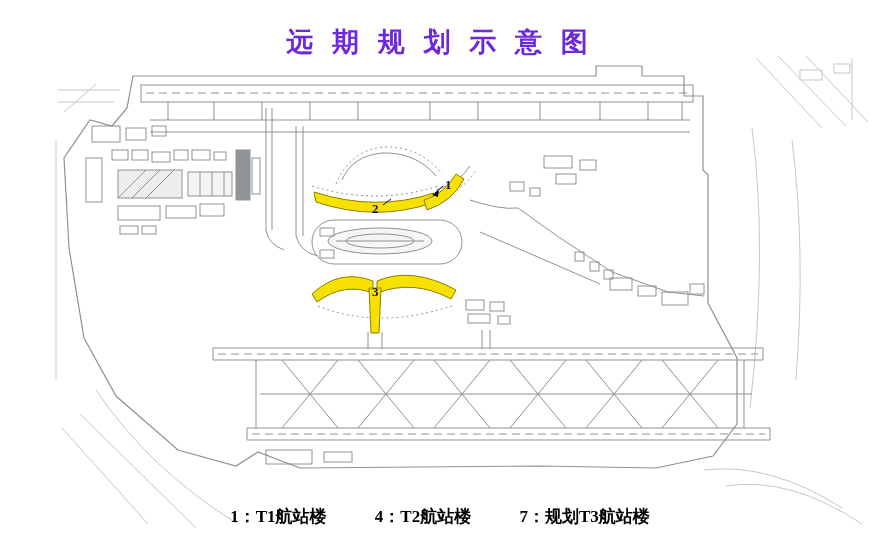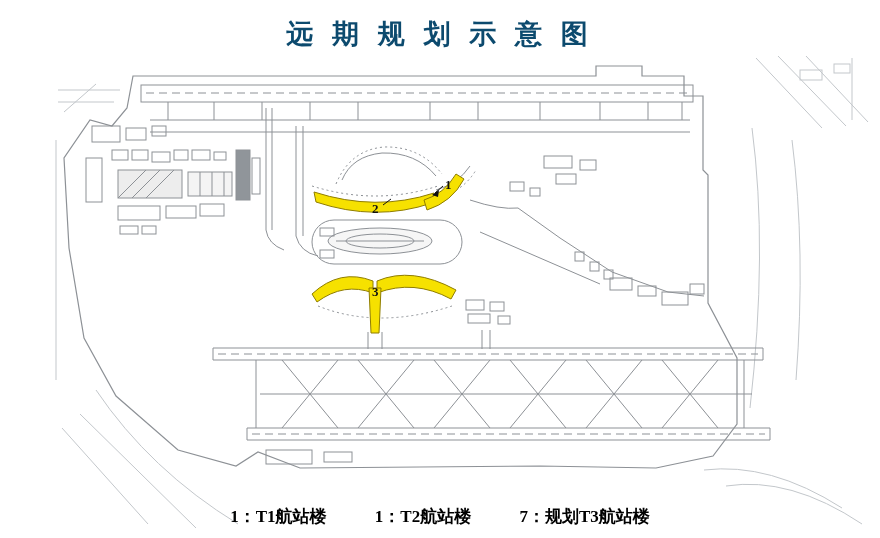--- a/index.html
+++ b/index.html
@@ -2,22 +2,22 @@
 <html><head>
 <meta charset="utf-8">
 <style>
   html,body{margin:0;padding:0;background:#fff;}
   .page{
     position:relative;width:880px;height:538px;background:#ffffff;overflow:hidden;
     font-family:"Liberation Serif","DejaVu Serif",serif;
   }
   .plan-svg{position:absolute;top:0;left:0;}
   .title{
-    position:absolute;top:16px;left:0;width:100%;text-align:center;
-    font-size:27px;font-weight:700;letter-spacing:6px;color:#0c4a6e;
+    position:absolute;top:24px;left:0;width:100%;text-align:center;
+    font-size:27px;font-weight:700;letter-spacing:6px;color:#6d28d9;
   }
   .legend{
     position:absolute;bottom:10px;left:0;width:100%;text-align:center;
     font-size:17px;font-weight:700;color:#000;
   }
   .legend span{display:inline-block;margin:0 22px;}
   .marker-text{
     font-family:"Liberation Serif","DejaVu Serif",serif;
     font-size:13px;font-weight:700;fill:#111;
   }
@@ -191,17 +191,17 @@
       <line x1="383" y1="205" x2="391" y2="199" stroke="#111" stroke-width="1"></line>
       <text class="marker-text" x="372" y="213">2</text>
       <text class="marker-text" x="372" y="296">3</text>
     </g>
   </svg>
 
   <div class="title">远 期 规 划 示 意 图</div>
 
   <div class="legend">
     <span>1：T1航站楼</span>
-    <span>1：T2航站楼</span>
+    <span>4：T2航站楼</span>
     <span>7：规划T3航站楼</span>
   </div>
 
 </div>
 
 </body></html>

